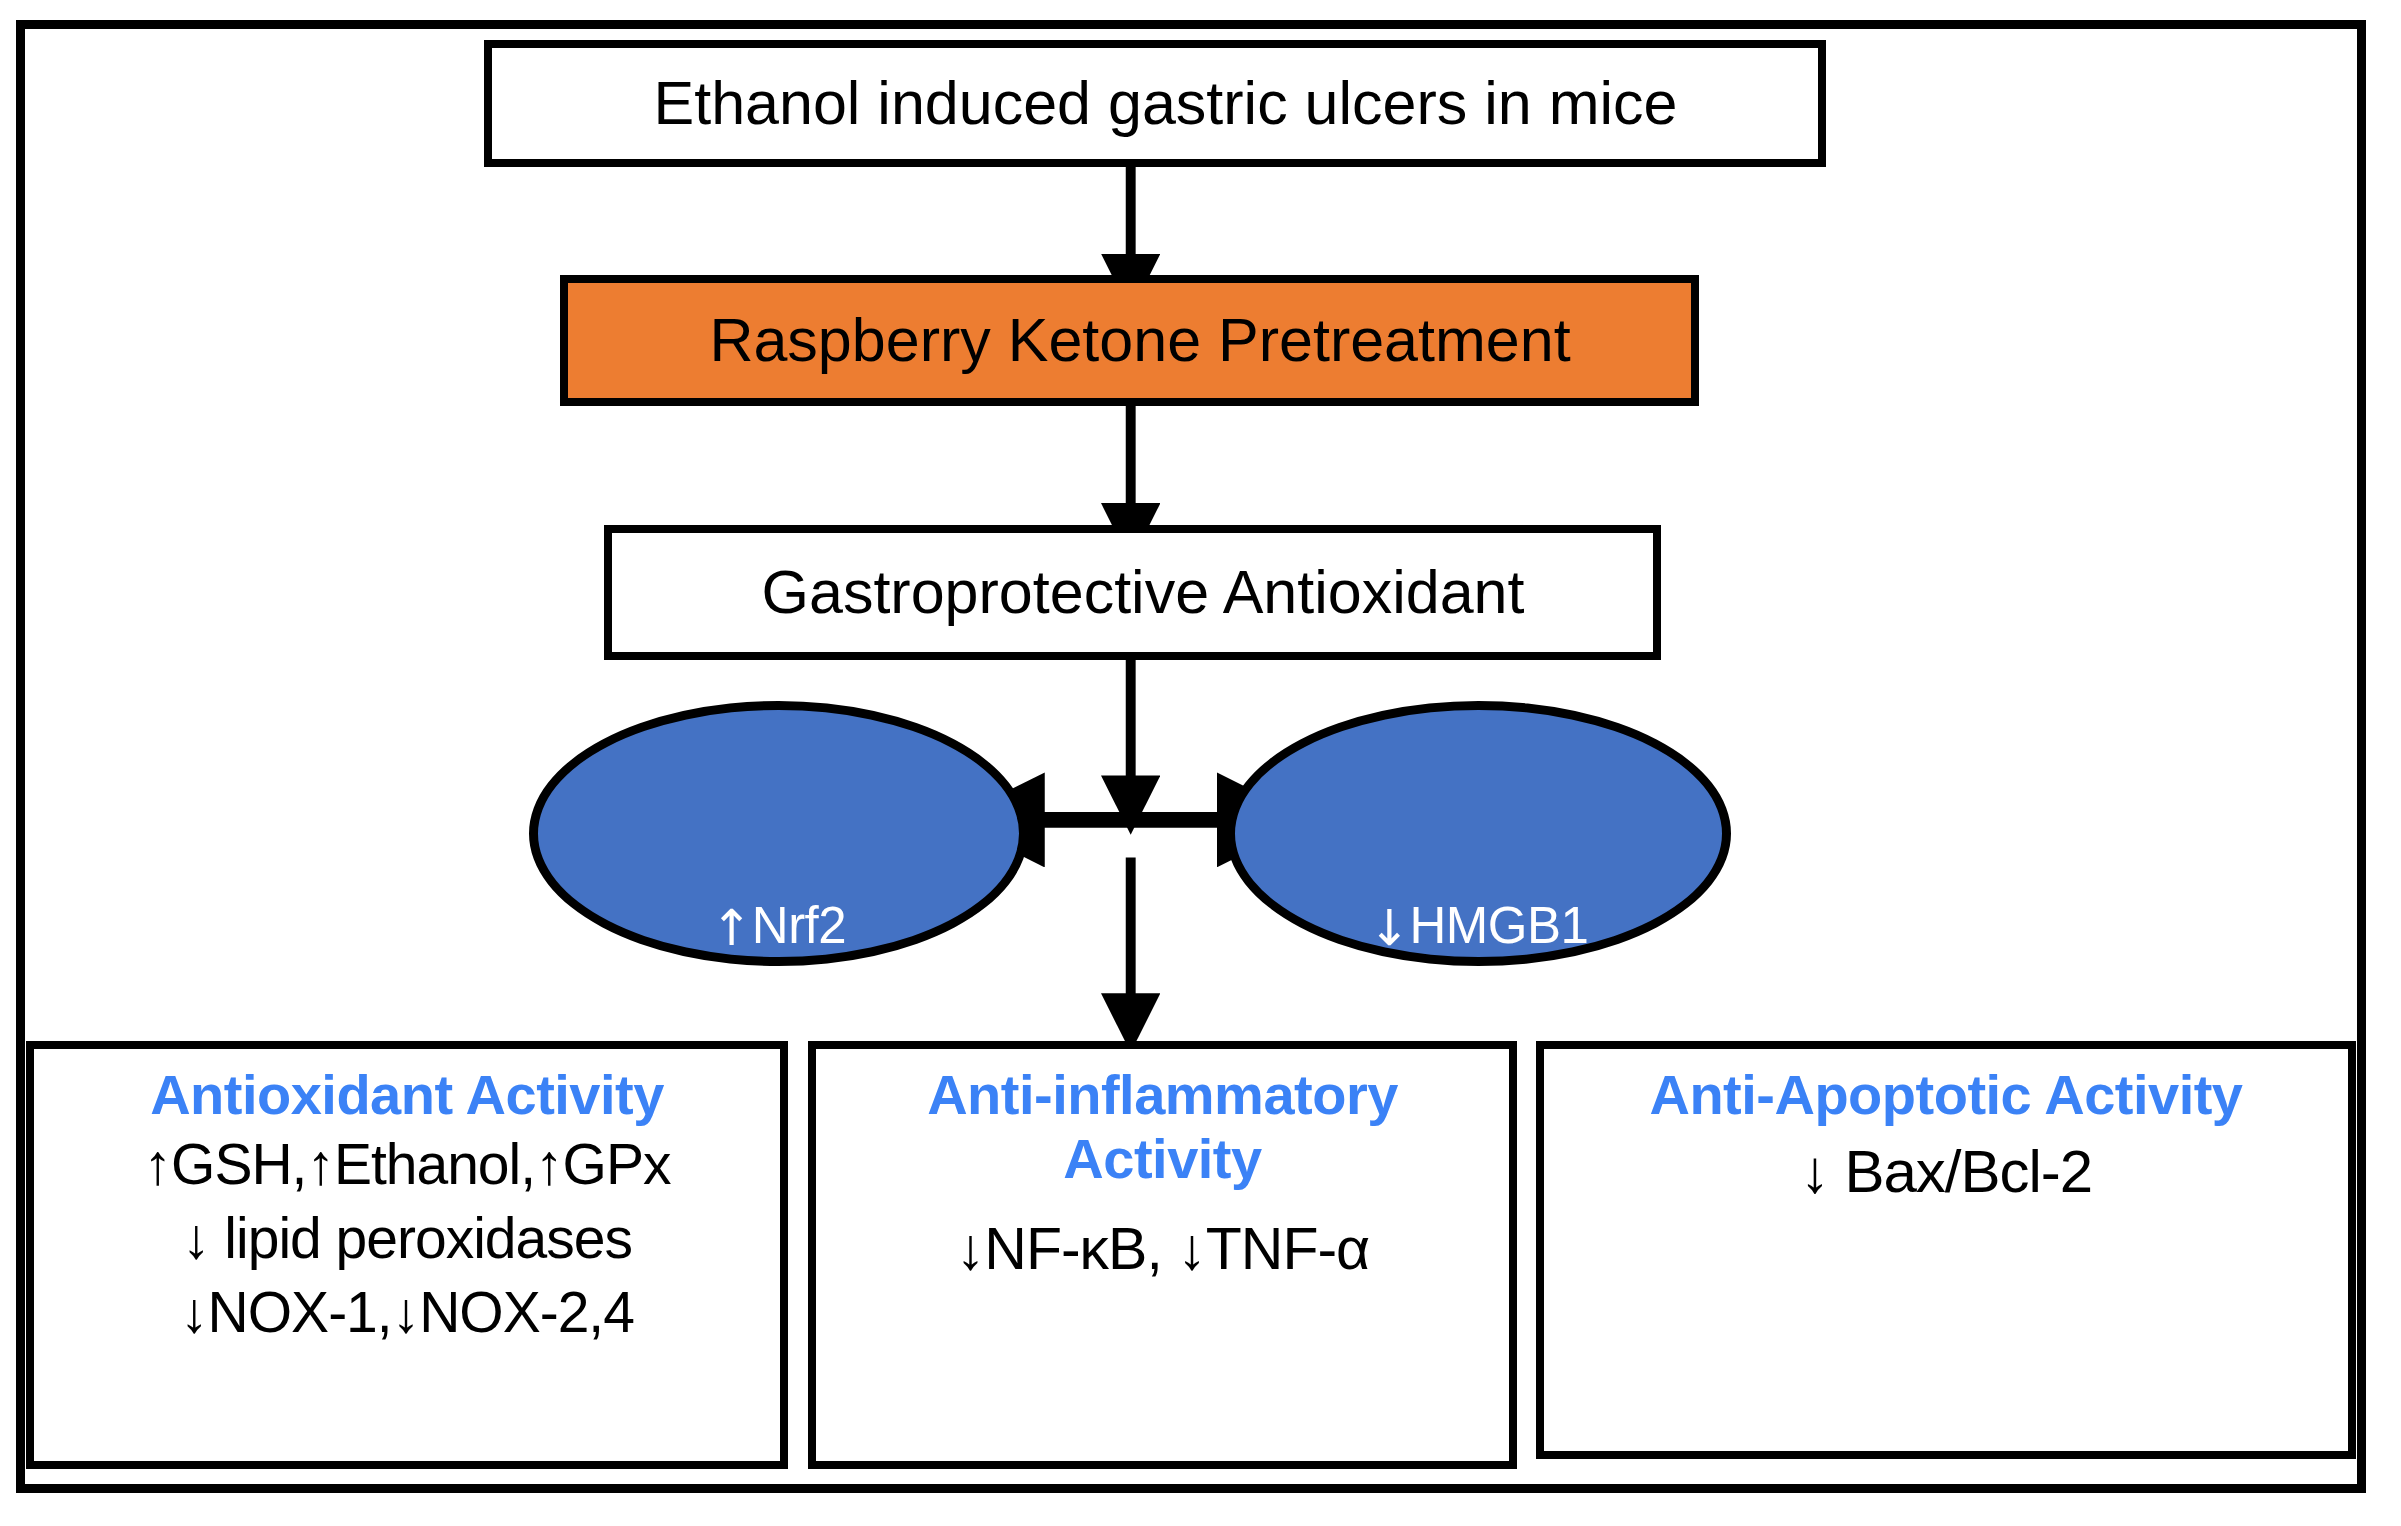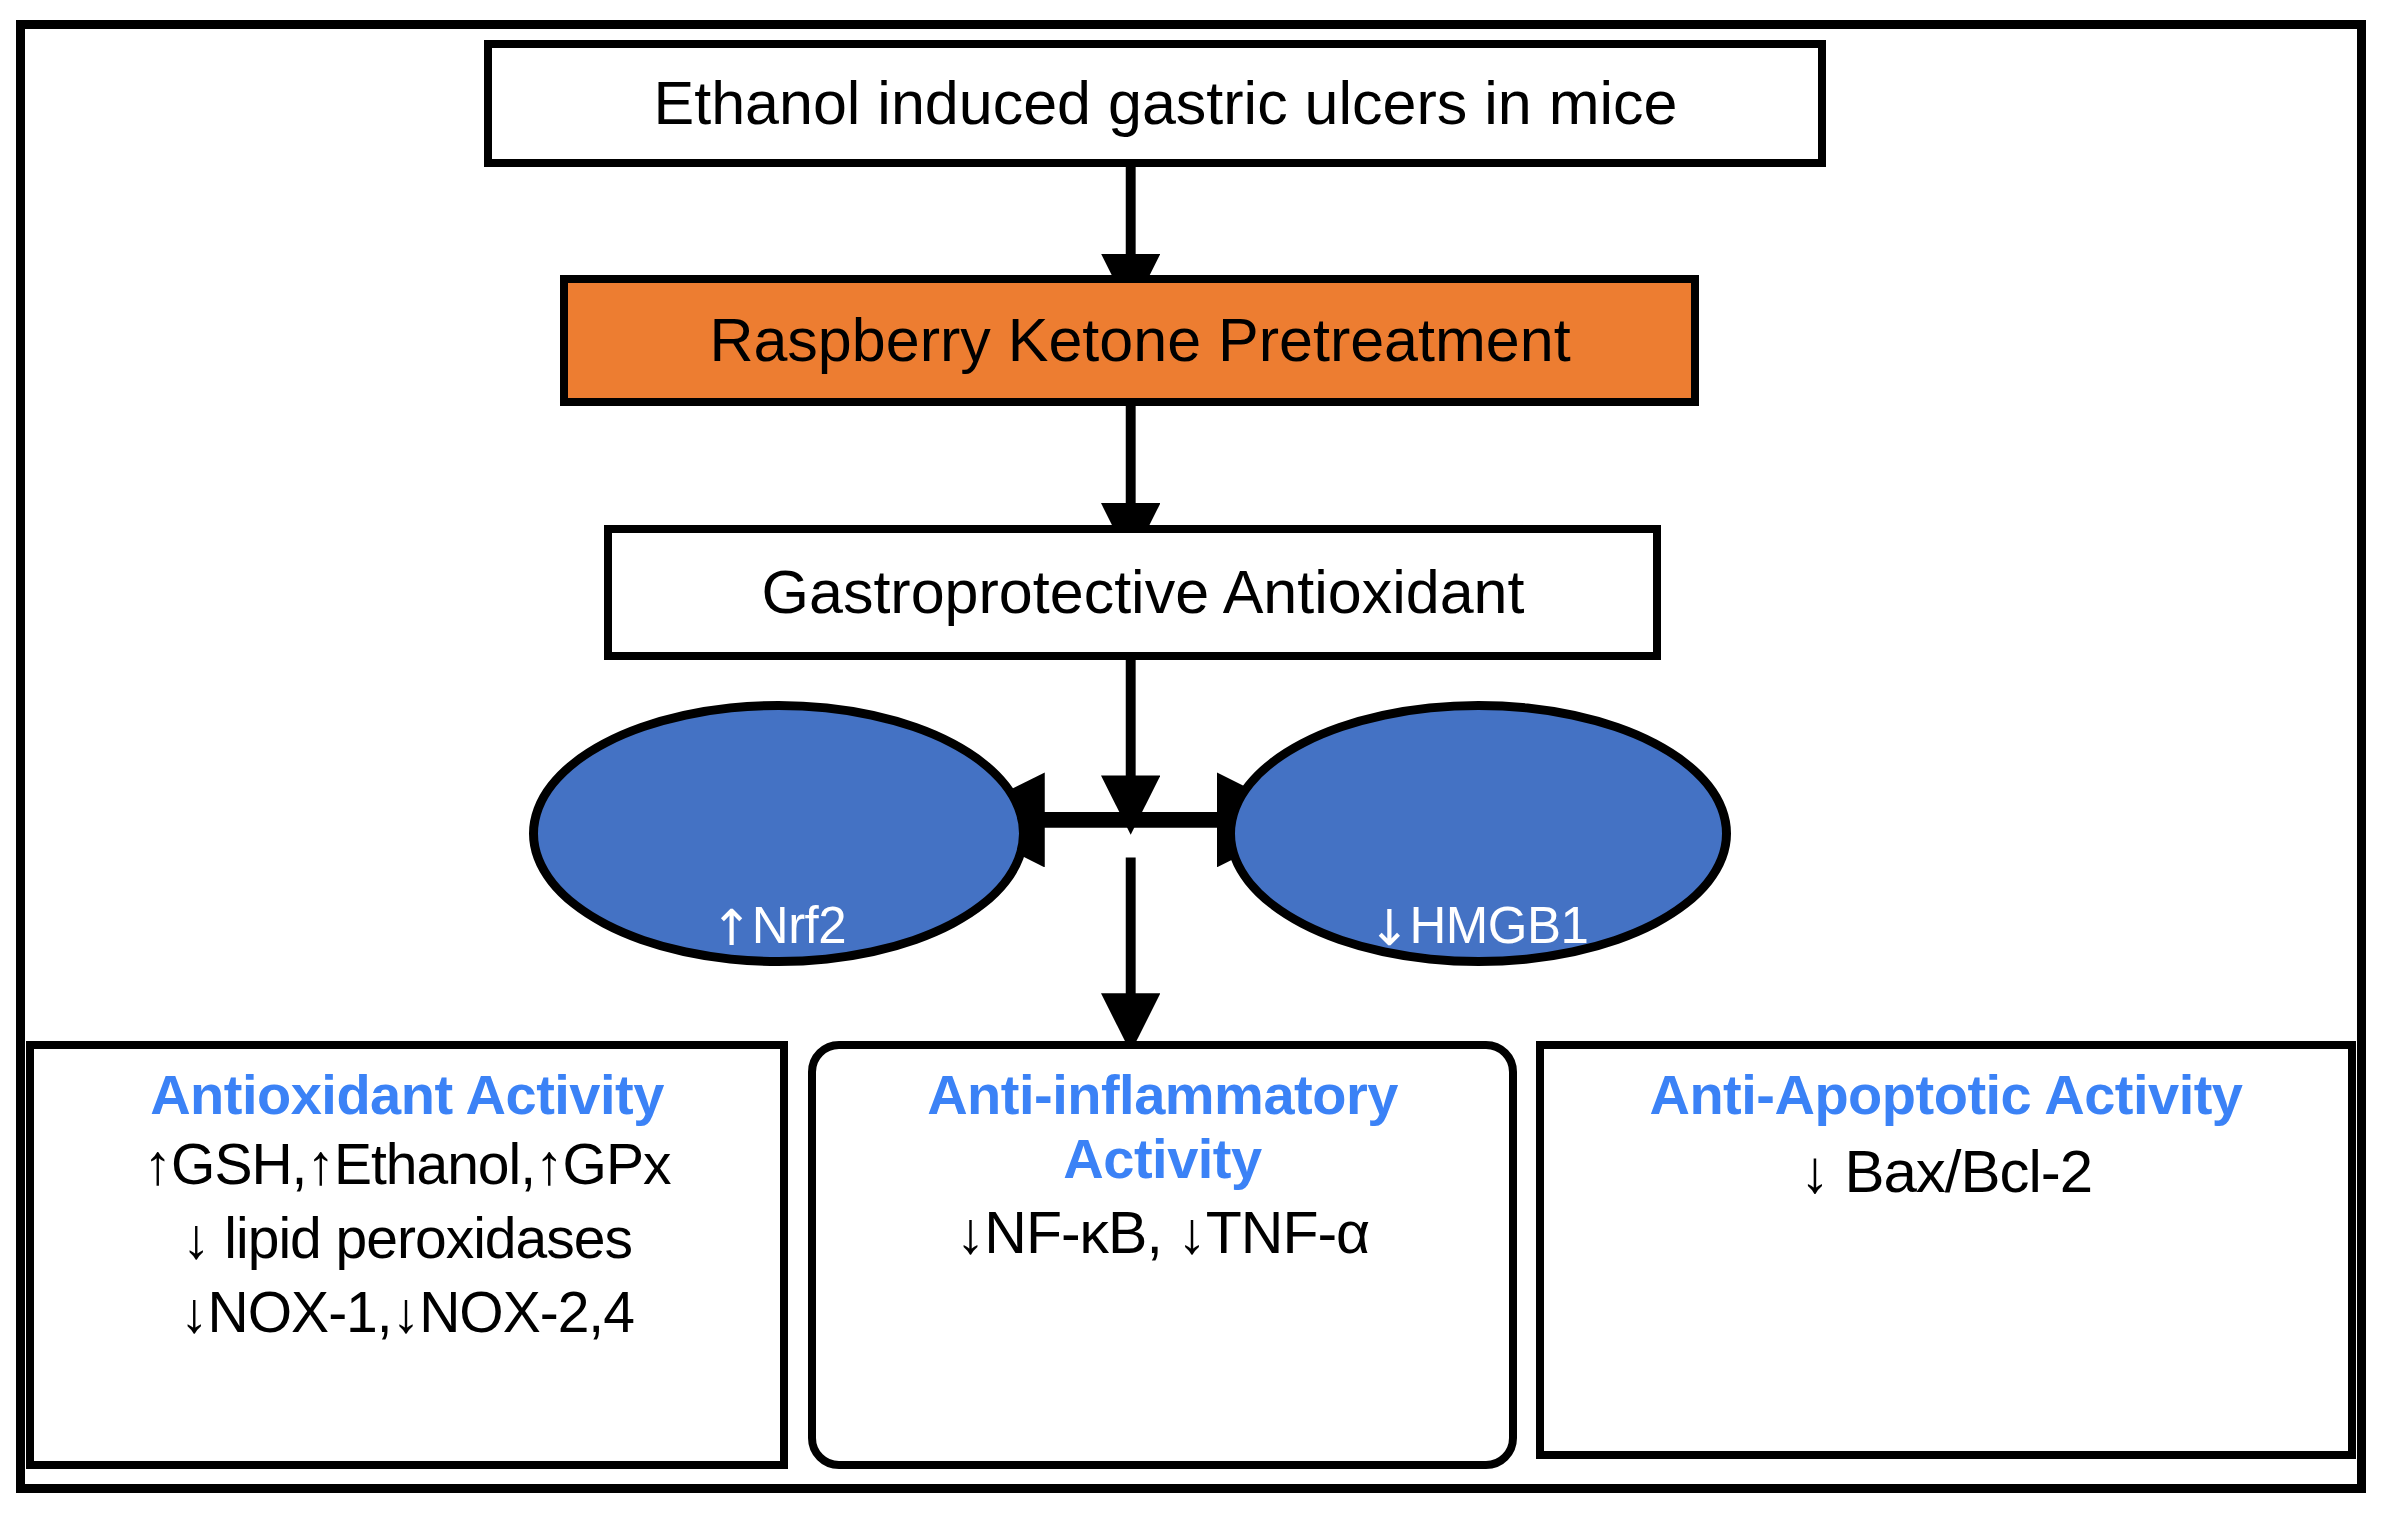--- a/index.html
+++ b/index.html
@@ -78,41 +78,41 @@
 
   
   .activity-box {
     position: absolute;
     box-sizing: border-box;
     border: 8px solid #000000;
     background: #ffffff;
     padding-top: 14px;
   }
   #box-antioxidant    { left: 26px;   top: 1041px; width: 762px;  height: 428px; }
-  #box-antiinflam     { left: 808px;  top: 1041px; width: 709px;  height: 428px; border-radius: 31px; }
+  #box-antiinflam     { left: 808px;  top: 1041px; width: 709px;  height: 428px; }
   #box-antiapoptotic  { left: 1536px; top: 1041px; width: 820px;  height: 418px; }
 
   .activity-title {
     color: #3b82f6;
     font-weight: bold;
     font-size: 56px;
     text-align: center;
     line-height: 1.14;
     letter-spacing: -0.5px;
   }
   .activity-line {
     color: #000000;
     font-size: 59px;
     text-align: center;
     line-height: 1.3;
     white-space: nowrap;
     letter-spacing: -1px;
   }
   #box-antioxidant .activity-line { font-size: 57px; }
-  #box-antiinflam .activity-line  { margin-top: 4px; }
+  #box-antiinflam .activity-line  { margin-top: 20px; }
   #box-antiapoptotic .activity-line { margin-top: 6px; font-size: 60px; }
   .arrow-glyph { font-family: "DejaVu Sans", sans-serif; font-size: 0.97em; }
 
   
   #connectors {
     position: absolute;
     left: 0; top: 0;
     width: 2402px; height: 1527px;
     pointer-events: none;
   }

